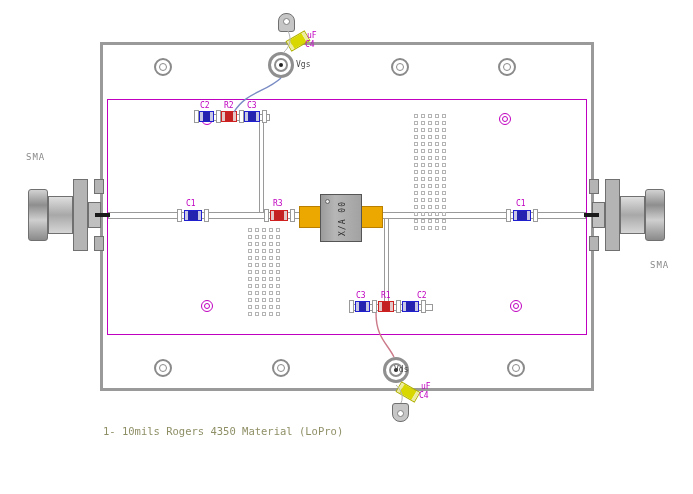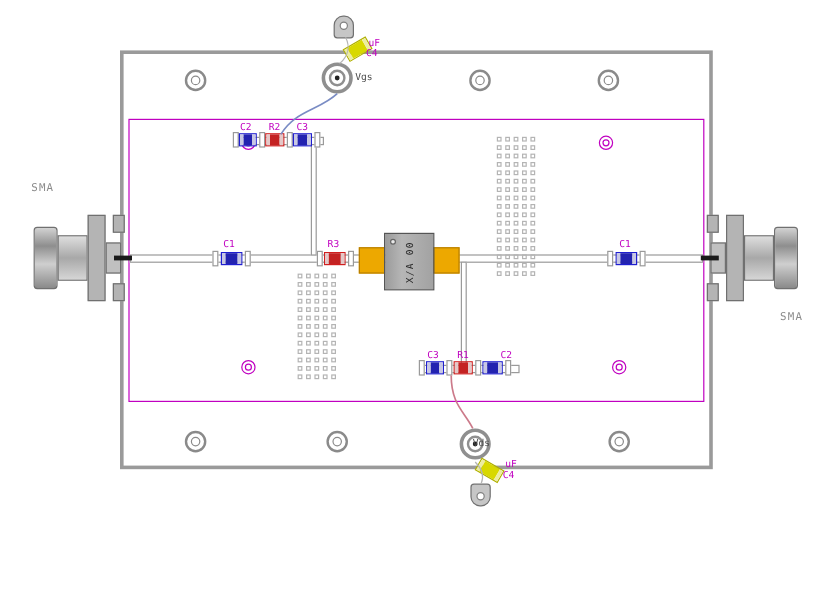--- a/index.html
+++ b/index.html
@@ -374,19 +374,20 @@
     <path d="M281,78 C266,92 246,92 234,112" fill="none" stroke="#7a8cc4" stroke-width="1.4"></path>
     <path d="M288,31 C292,39 290,47 283,53" fill="none" stroke="#b4b4b4" stroke-width="1"></path>
     <path d="M394,357 C387,343 376,337 376,313" fill="none" stroke="#cc7a8a" stroke-width="1.4"></path>
     <path d="M401,403 C404,396 401,390 396,385" fill="none" stroke="#b4b4b4" stroke-width="1"></path>
   </svg>
 
   <div class="title">
   </div>
 
   <div class="notes">
+    <div>1- 10mils Rogers 4350 Material (LoPro)</div>
     
     
     
     
   </div>
 
 </div>
 
 </body></html>

